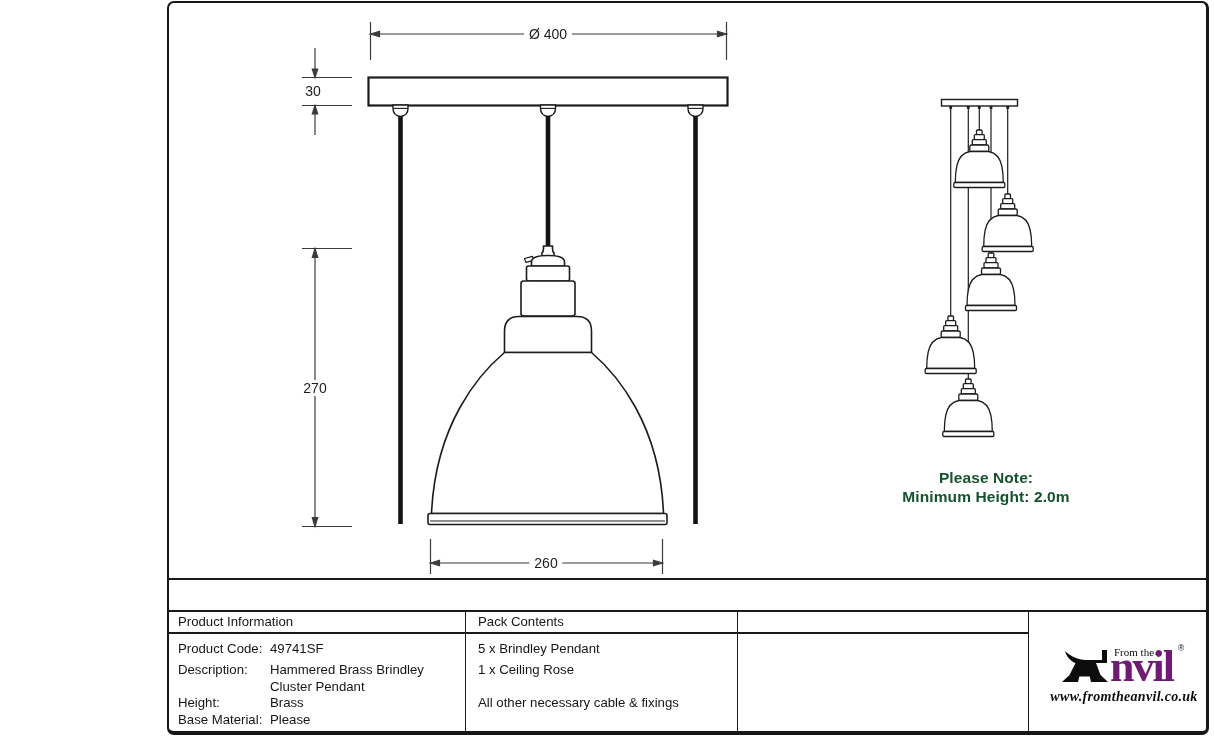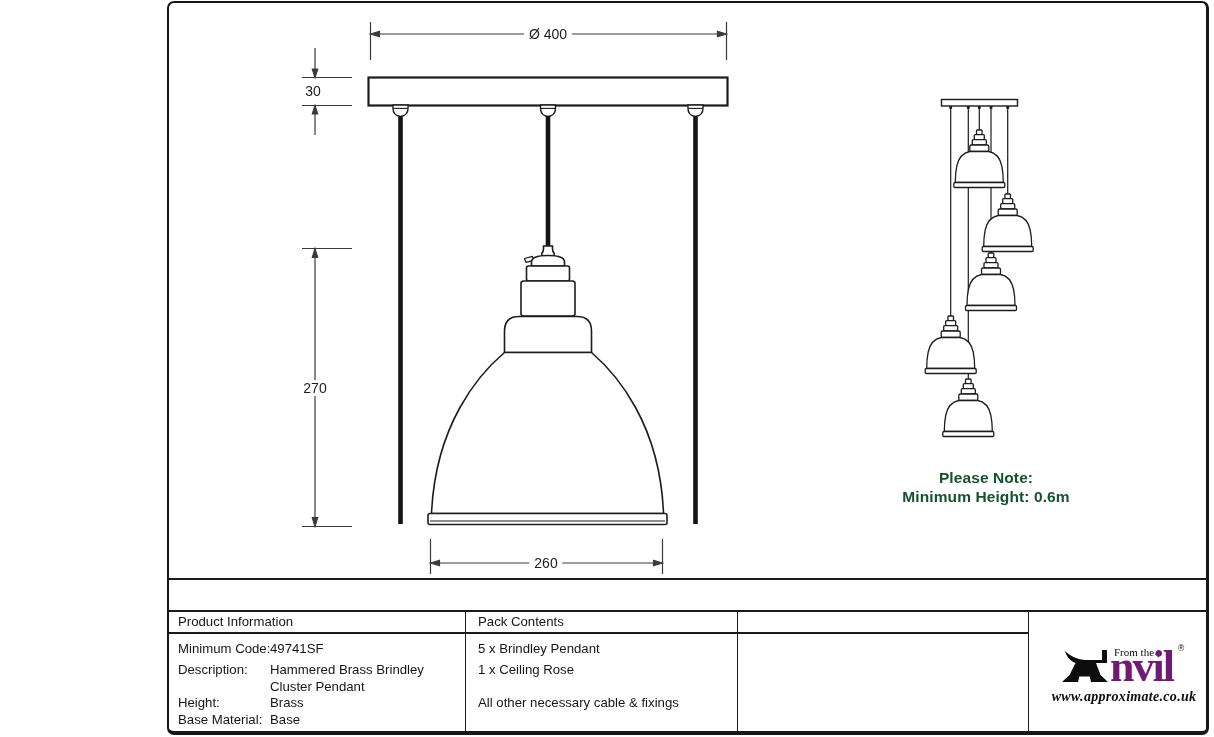--- a/index.html
+++ b/index.html
@@ -122,51 +122,51 @@
       <use href="#mini" transform="translate(968.3,379)"></use>
     </g>
   </svg>
 
   <span class="dim" style="left:548px;top:34px">Ø 400</span>
   <span class="dim" style="left:313px;top:91px">30</span>
   <span class="dim" style="left:315px;top:388px">270</span>
   <span class="dim" style="left:546px;top:563px">260</span>
 
   <span class="cnote" style="left:986px;top:478px">Please Note:</span>
-  <span class="cnote" style="left:986px;top:497px">Minimum Height: 0.6m</span>
+  <span class="cnote" style="left:986px;top:497px">Minimum Height: 2.0m</span>
 
   <div class="hline" style="left:168px;top:578px;width:1040px"></div>
   <div class="hline" style="left:168px;top:610px;width:1040px"></div>
   <div class="hline thick" style="left:168px;top:631.5px;width:860px"></div>
   <div class="vline" style="left:464.5px;top:610px;height:122px"></div>
   <div class="vline" style="left:736.5px;top:610px;height:122px"></div>
   <div class="vline" style="left:1027.5px;top:610px;height:122px"></div>
 
 
   <span class="t" style="left:178px;top:613px">Product Information</span>
   <span class="t" style="left:478px;top:613px">Pack Contents</span>
 
-  <span class="t" style="left:178px;top:640px">Minimum Code:</span>
+  <span class="t" style="left:178px;top:640px">Product Code:</span>
   <span class="t" style="left:270px;top:640px">49741SF</span>
   <span class="t" style="left:178px;top:661px">Description:</span>
   <span class="t" style="left:270px;top:661px">Hammered Brass Brindley</span>
   <span class="t" style="left:270px;top:678px">Cluster Pendant</span>
   <span class="t" style="left:178px;top:694px">Height:</span>
   <span class="t" style="left:270px;top:694px">Brass</span>
   <span class="t" style="left:178px;top:711px">Base Material:</span>
-  <span class="t" style="left:270px;top:711px">Base</span>
+  <span class="t" style="left:270px;top:711px">Please</span>
 
   <span class="t" style="left:478px;top:640px">5 x Brindley Pendant</span>
   <span class="t" style="left:478px;top:661px">1 x Ceiling Rose</span>
   <span class="t" style="left:478px;top:694px">All other necessary cable &amp; fixings</span>
 
   <div>
     <svg style="position:absolute;left:1062px;top:646px" width="48" height="37" viewBox="-2 0 48 37">
       <path d="M1,5 C7,11 14,13.5 22,14 L38,14 L38,4 L43,4 L43,17 L32,17 L36.5,29 L44,36 L27,36 L25.7,30.5 L15.3,30.5 L14,36 L-2,36 L5.5,29 L11.5,17 C6,15 2.5,10.5 1,5 Z" fill="#0d0d0d"></path>
     </svg>
     <span class="logo-tag" style="left:1114px;top:646px">From the</span>
     <span class="logo-star" style="left:1154px;top:649px">✦</span>
     <span class="logo-brand" style="left:1110px;top:645px">nvil</span>
     <span class="logo-reg" style="left:1178px;top:643px">®</span>
-    <span class="logo-web" style="left:1124px;top:689px">www.approximate.co.uk</span>
+    <span class="logo-web" style="left:1124px;top:689px">www.fromtheanvil.co.uk</span>
   </div>
 
 </div>
 
 </body></html>

